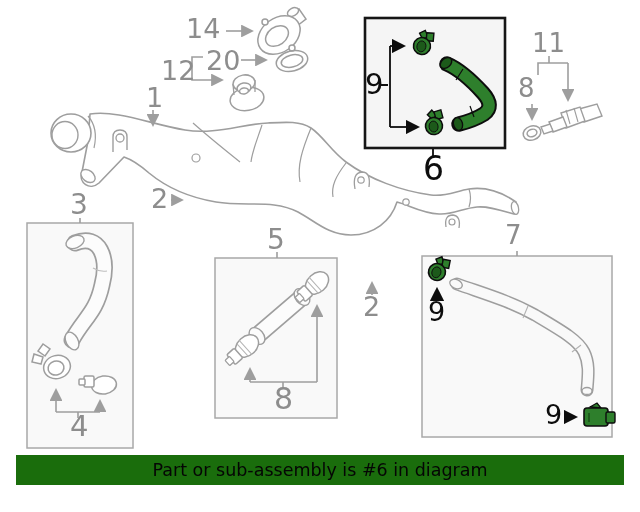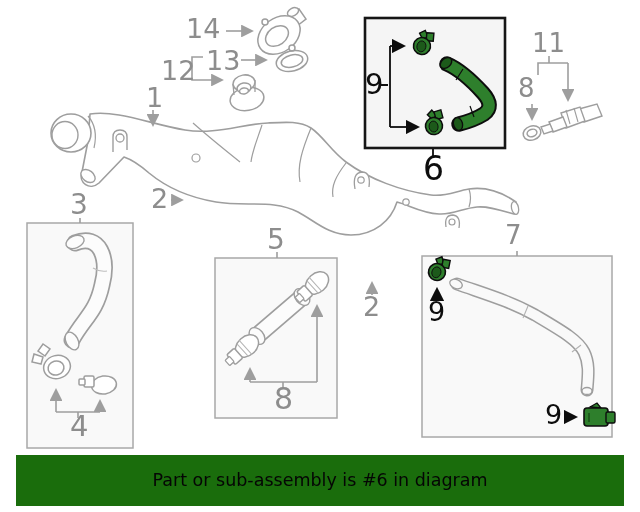--- a/index.html
+++ b/index.html
@@ -7,21 +7,21 @@
     position:relative;width:640px;height:512px;background:#ffffff;overflow:hidden;
     font-family:"DejaVu Sans", sans-serif;
   }
   .stage svg{position:absolute;left:0;top:0;}
   .lbl{
     position:absolute;line-height:1;letter-spacing:0;
     color:#8d8d8d;font-family:"DejaVu Sans", sans-serif;user-select:none;
   }
   .lbl.black{color:#0d0d0d;}
   .banner{
-    position:absolute;left:16px;top:455px;width:608px;height:51px;
+    position:absolute;left:16px;top:455px;width:608px;height:30px;
     background:#1a6d0c;color:#050505;display:flex;flex-direction:column;
     align-items:center;justify-content:center;text-align:center;
     font-size:17.5px;line-height:19px;font-family:"DejaVu Sans", sans-serif;
   }
 </style>
 </head>
 <body>
 
 <div class="stage">
 
@@ -243,20 +243,20 @@
 <span class="lbl" style="left:267px;top:226px;font-size:28px;">5</span>
 <span class="lbl black" style="left:423px;top:152px;font-size:33px;">6</span>
 <span class="lbl" style="left:505px;top:222px;font-size:26px;">7</span>
 <span class="lbl" style="left:274px;top:384px;font-size:30px;">8</span>
 <span class="lbl black" style="left:365px;top:70px;font-size:29px;">9</span>
 <span class="lbl black" style="left:428px;top:298px;font-size:27px;">9</span>
 <span class="lbl black" style="left:545px;top:401px;font-size:27px;">9</span>
 <span class="lbl" style="left:532px;top:30px;font-size:26px;">11</span>
 <span class="lbl" style="left:518px;top:75px;font-size:26px;">8</span>
 <span class="lbl" style="left:161px;top:57px;font-size:27px;">12</span>
-<span class="lbl" style="left:206px;top:47px;font-size:27px;">13</span>
+<span class="lbl" style="left:206px;top:47px;font-size:27px;">20</span>
 <span class="lbl" style="left:186px;top:15px;font-size:27px;">14</span>
 
 <div class="banner">
   <div>Part or sub-assembly is #6 in diagram</div>
 </div>
 
 </div>
 
 </body></html>

